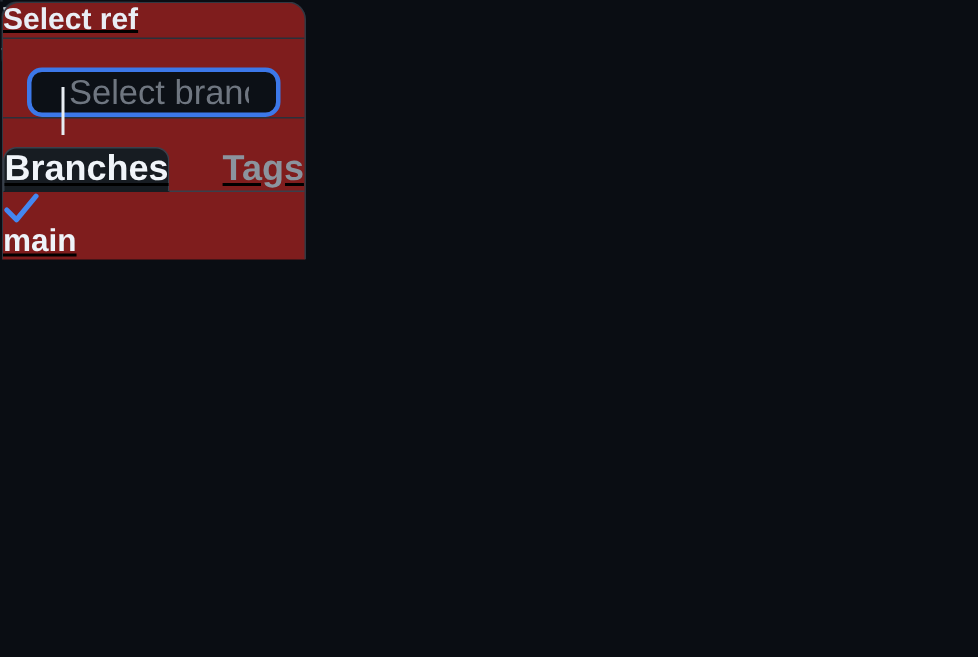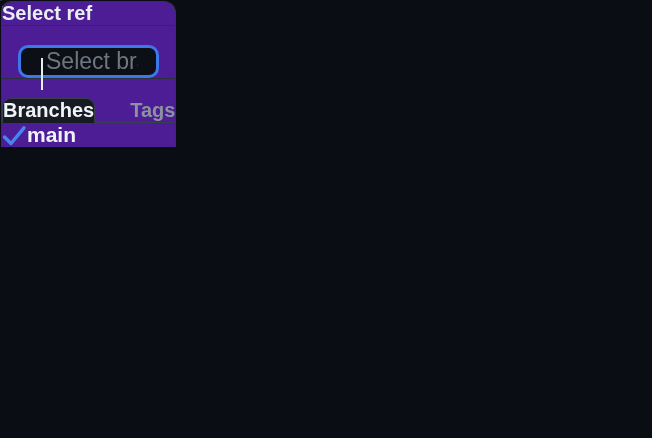--- a/index.html
+++ b/index.html
@@ -38,24 +38,25 @@
   .caret-down {
     width:0; height:0;
     border-left:8px solid transparent; border-right:8px solid transparent;
     border-top:9px solid #b9c3cd;
     margin-top:2px;
   }
 
   
   .ref-panel {
     position:absolute; left:33; top:148; width:598; height:282;
-    background:#4c1d95;
+    background:#7f1d1d;
     border:1px solid #313842; border-bottom:none;
     border-radius:12px 12px 0 0;
     overflow:hidden;
+    text-decoration:underline;
   }
   .ref-header {
     height:63; border-bottom:1px solid #2a313b;
     display:flex; align-items:center; padding-left:31;
   }
   .ref-header-title { font-size:20px; font-weight:700; color:#e9eef5; }
 
   .filter-section {
     height:95; border-bottom:1px solid #2a313b;
     padding:19px 16px 0;
@@ -75,35 +76,35 @@
   }
 
   .tabs-row {
     margin-top:19px; height:52;
     border-bottom:1px solid #39404b;
     display:flex; align-items:stretch; padding-left:17;
     position:relative;
   }
   .tab {
     display:flex; align-items:center; justify-content:center;
-    font-size:20px; cursor:pointer;
+    font-size:24px; cursor:pointer;
   }
   .tab-active {
     width:170;
     background:#171c22;
     border:1px solid #39404b; border-bottom:1px solid #171c22;
     border-radius:9px 9px 0 0;
     margin-bottom:-1px; z-index:2;
     font-weight:700; color:#f0f4f9;
   }
   .tab-inactive { width:136; font-weight:600; color:#8b949e;margin-left:35px; }
 
   .ref-item {
-    height:68; display:flex; align-items:center;
-    padding-left:35; gap:30; cursor:pointer;
+    height:68; display:flex; align-items:flex-start;
+    padding-left:35; gap:30; cursor:pointer;flex-direction:column;
   }
   .check-icon { width:25px; height:21px; flex:none; }
   .ref-item-label { font-size:21px; font-weight:700; color:#eef3f9; }
 
   
   .sb { position:absolute; top:232; height:50; }
   .sb-modal { left:536; width:24; background:#33383f; }
   .sb-list  { left:565; width:25; background:#2c3138; }
 </style>
 </head>

